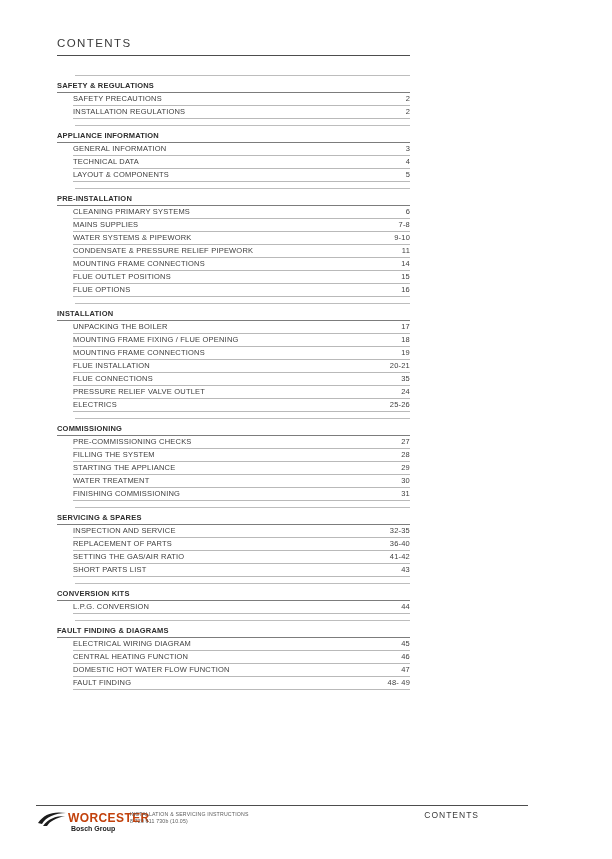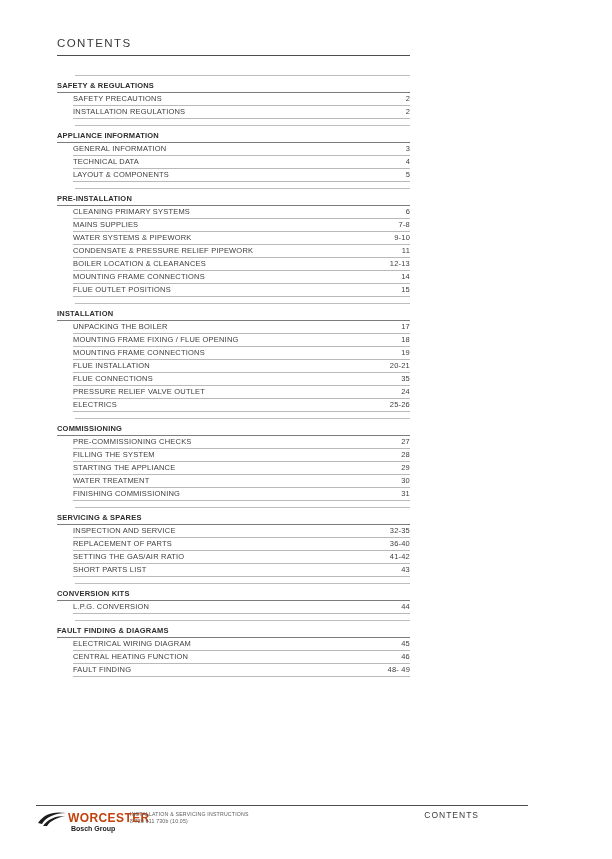--- a/index.html
+++ b/index.html
@@ -118,31 +118,31 @@
           </div>
           <div class="item">
             <span>WATER SYSTEMS &amp; PIPEWORK</span>
             <span class="pg">9-10</span>
           </div>
           <div class="item">
             <span>CONDENSATE &amp; PRESSURE RELIEF PIPEWORK</span>
             <span class="pg">11</span>
           </div>
           <div class="item">
-            <span>BOILER LOCATION &amp; CLEARANCES</span>
-            <span class="pg">12-13</span>
-          </div>
-          <div class="item">
             <span>MOUNTING FRAME CONNECTIONS</span>
             <span class="pg">14</span>
           </div>
           <div class="item">
             <span>FLUE OUTLET POSITIONS</span>
             <span class="pg">15</span>
           </div>
+          <div class="item">
+            <span>FLUE OPTIONS</span>
+            <span class="pg">16</span>
+          </div>
         </div>
         <div class="section">
           <div class="sec-header">INSTALLATION</div>
           <div class="item">
             <span>UNPACKING THE BOILER</span>
             <span class="pg">17</span>
           </div>
           <div class="item">
             <span>MOUNTING FRAME FIXING / FLUE OPENING</span>
             <span class="pg">18</span>
@@ -219,20 +219,24 @@
         </div>
         <div class="section">
           <div class="sec-header">FAULT FINDING &amp; DIAGRAMS</div>
           <div class="item">
             <span>ELECTRICAL WIRING DIAGRAM</span>
             <span class="pg">45</span>
           </div>
           <div class="item">
             <span>CENTRAL HEATING FUNCTION</span>
             <span class="pg">46</span>
+          </div>
+          <div class="item">
+            <span>DOMESTIC HOT WATER FLOW FUNCTION</span>
+            <span class="pg">47</span>
           </div>
           <div class="item">
             <span>FAULT FINDING</span>
             <span class="pg">48- 49</span>
           </div>
         </div>
       </div>
   </div>
 
   <div id="tab-rail">

